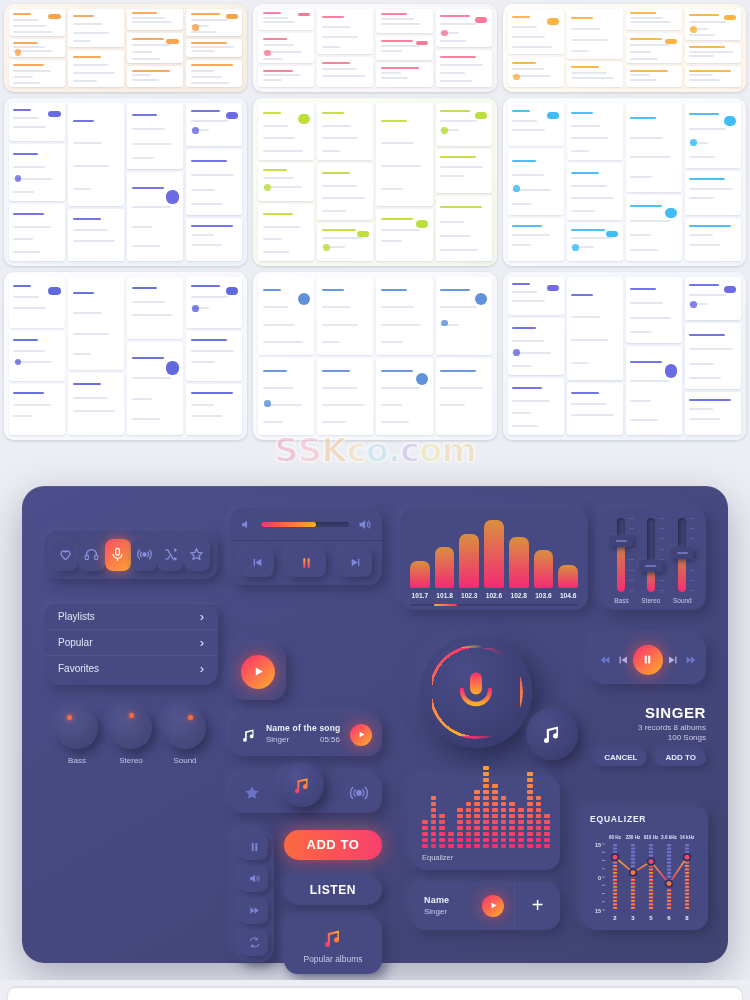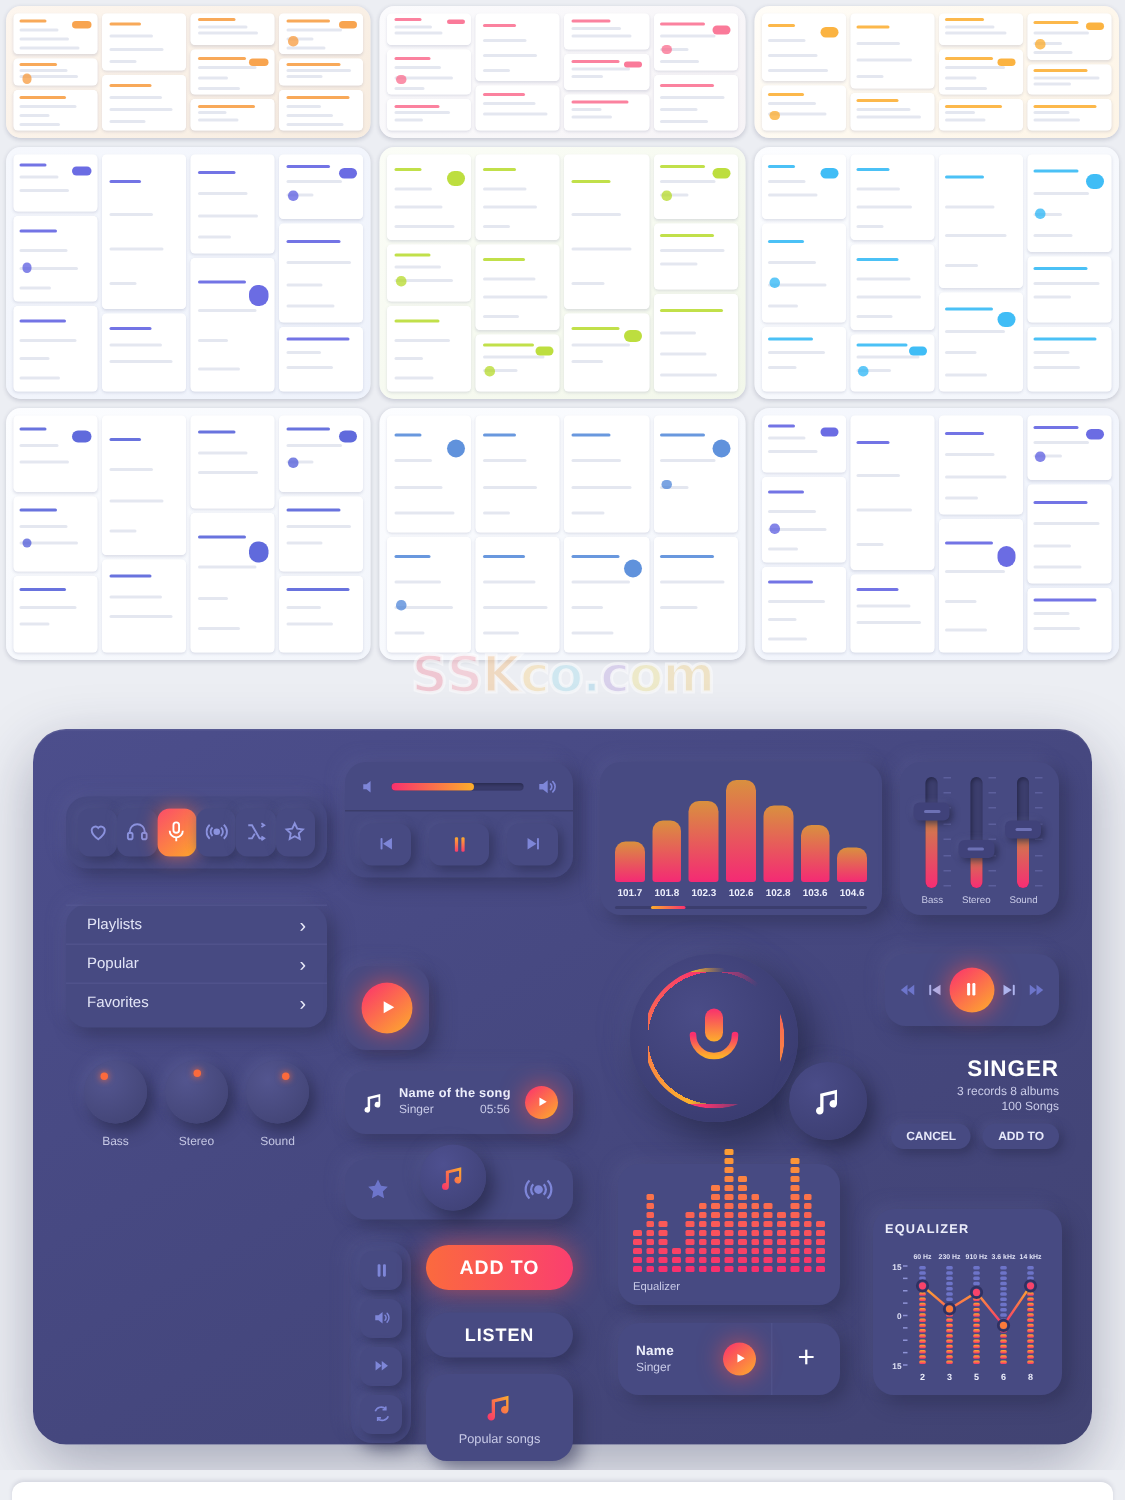--- a/index.html
+++ b/index.html
@@ -1093,21 +1093,21 @@
     <div class="card" style="position:absolute;left:54px;top:408px;width:98px;height:58px;display:flex;flex-direction:column;align-items:center;justify-content:center;gap:4px;">
       <svg width="24" height="24" viewBox="0 0 24 24">
             <defs>
               <linearGradient id="gmn2" x1="0" y1="1" x2="1" y2="0">
                 <stop offset="0" stop-color="#f8306e"></stop>
                 <stop offset="1" stop-color="#fdae2b"></stop>
               </linearGradient>
             </defs>
             <path d="M9 18.5a2.5 2.5 0 1 1-2.2-2.48V7.2L18 4.5v9.4a2.5 2.5 0 1 1-1.6-2.33V7.1L9 8.9z" fill="url(#gmn2)"></path>
           </svg>
-      <span class="lbl-sm" style="font-size:8.5px;">Popular songs</span>
+      <span class="lbl-sm" style="font-size:8.5px;">Popular albums</span>
     </div>
   </div>
 
   <div class="card" style="position:absolute;left:378px;top:22px;width:188px;height:102px;padding:10px 10px 8px 10px;">
     <div class="rbars" id="radiobars">
           <div class="rbar" style="height: 38%;"></div>
           <div class="rbar" style="height: 58%;"></div>
           <div class="rbar" style="height: 76%;"></div>
           <div class="rbar" style="height: 96%;"></div>
           <div class="rbar" style="height: 72%;"></div>

